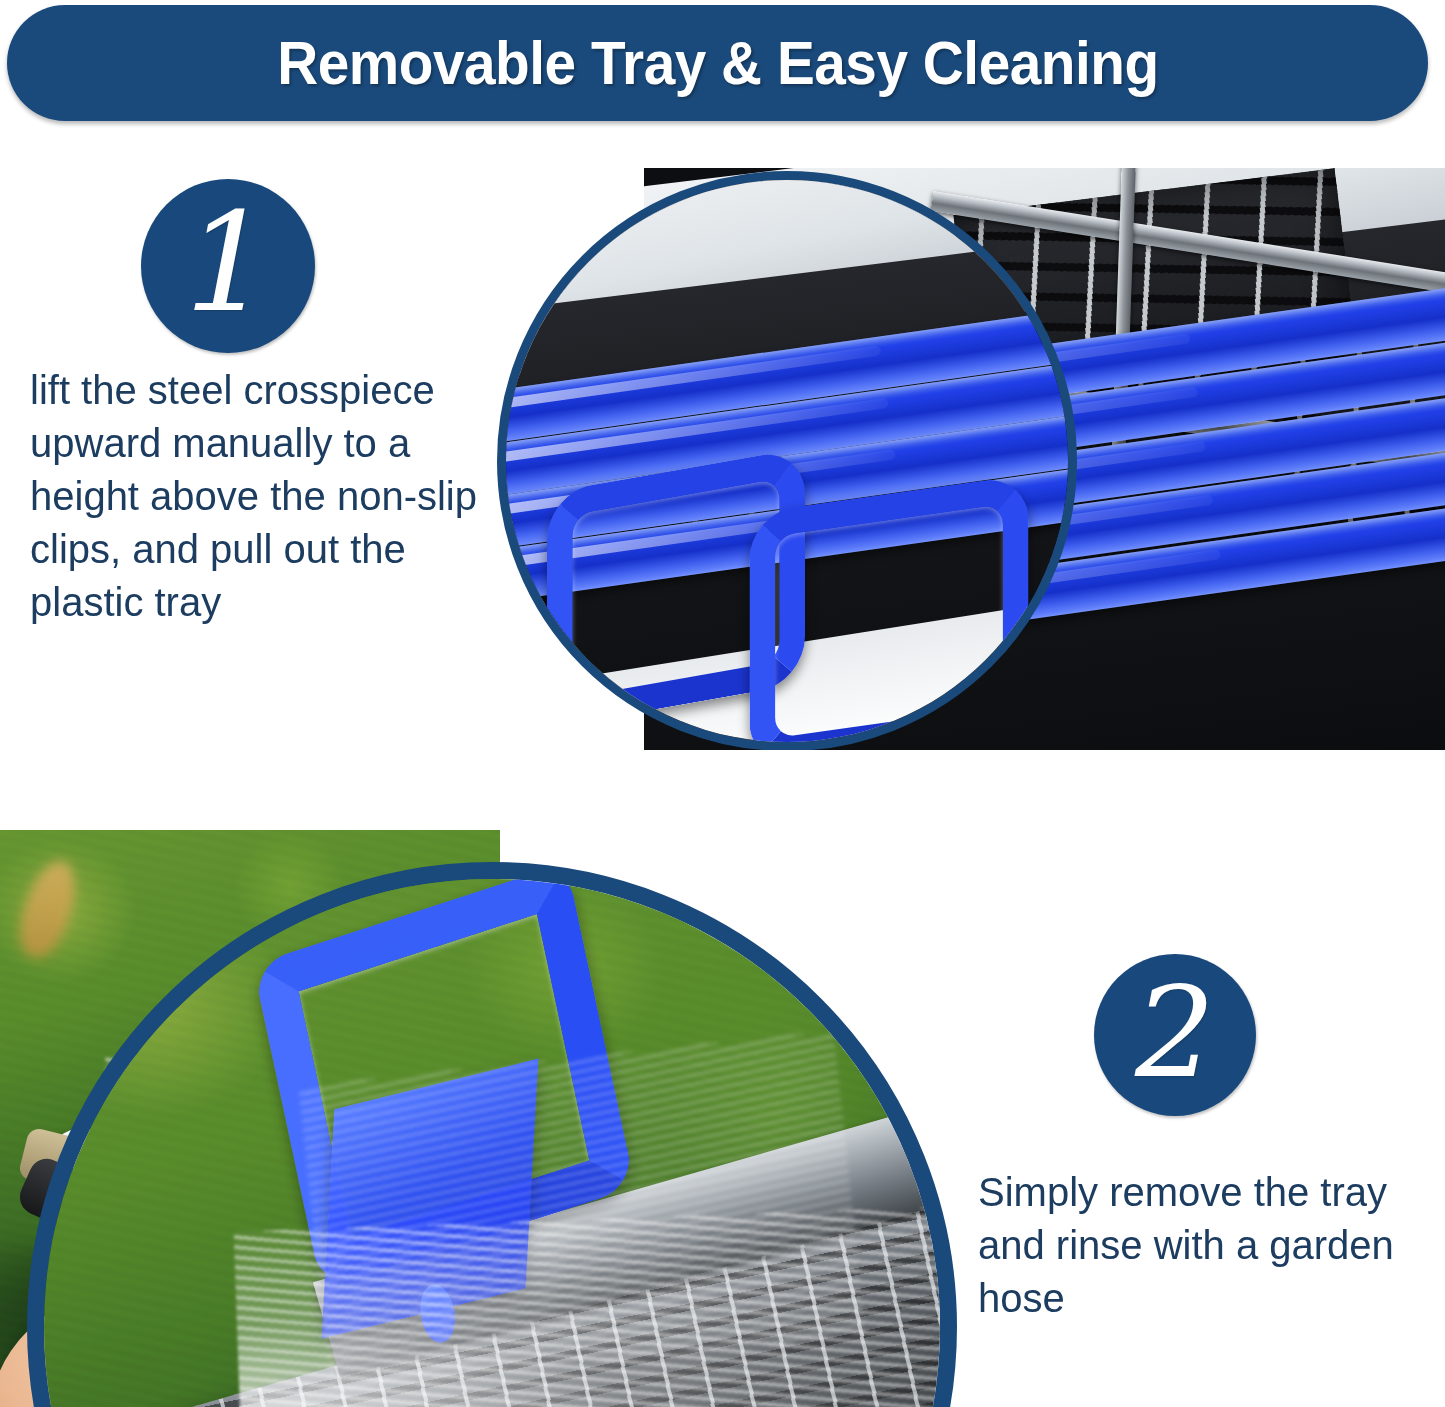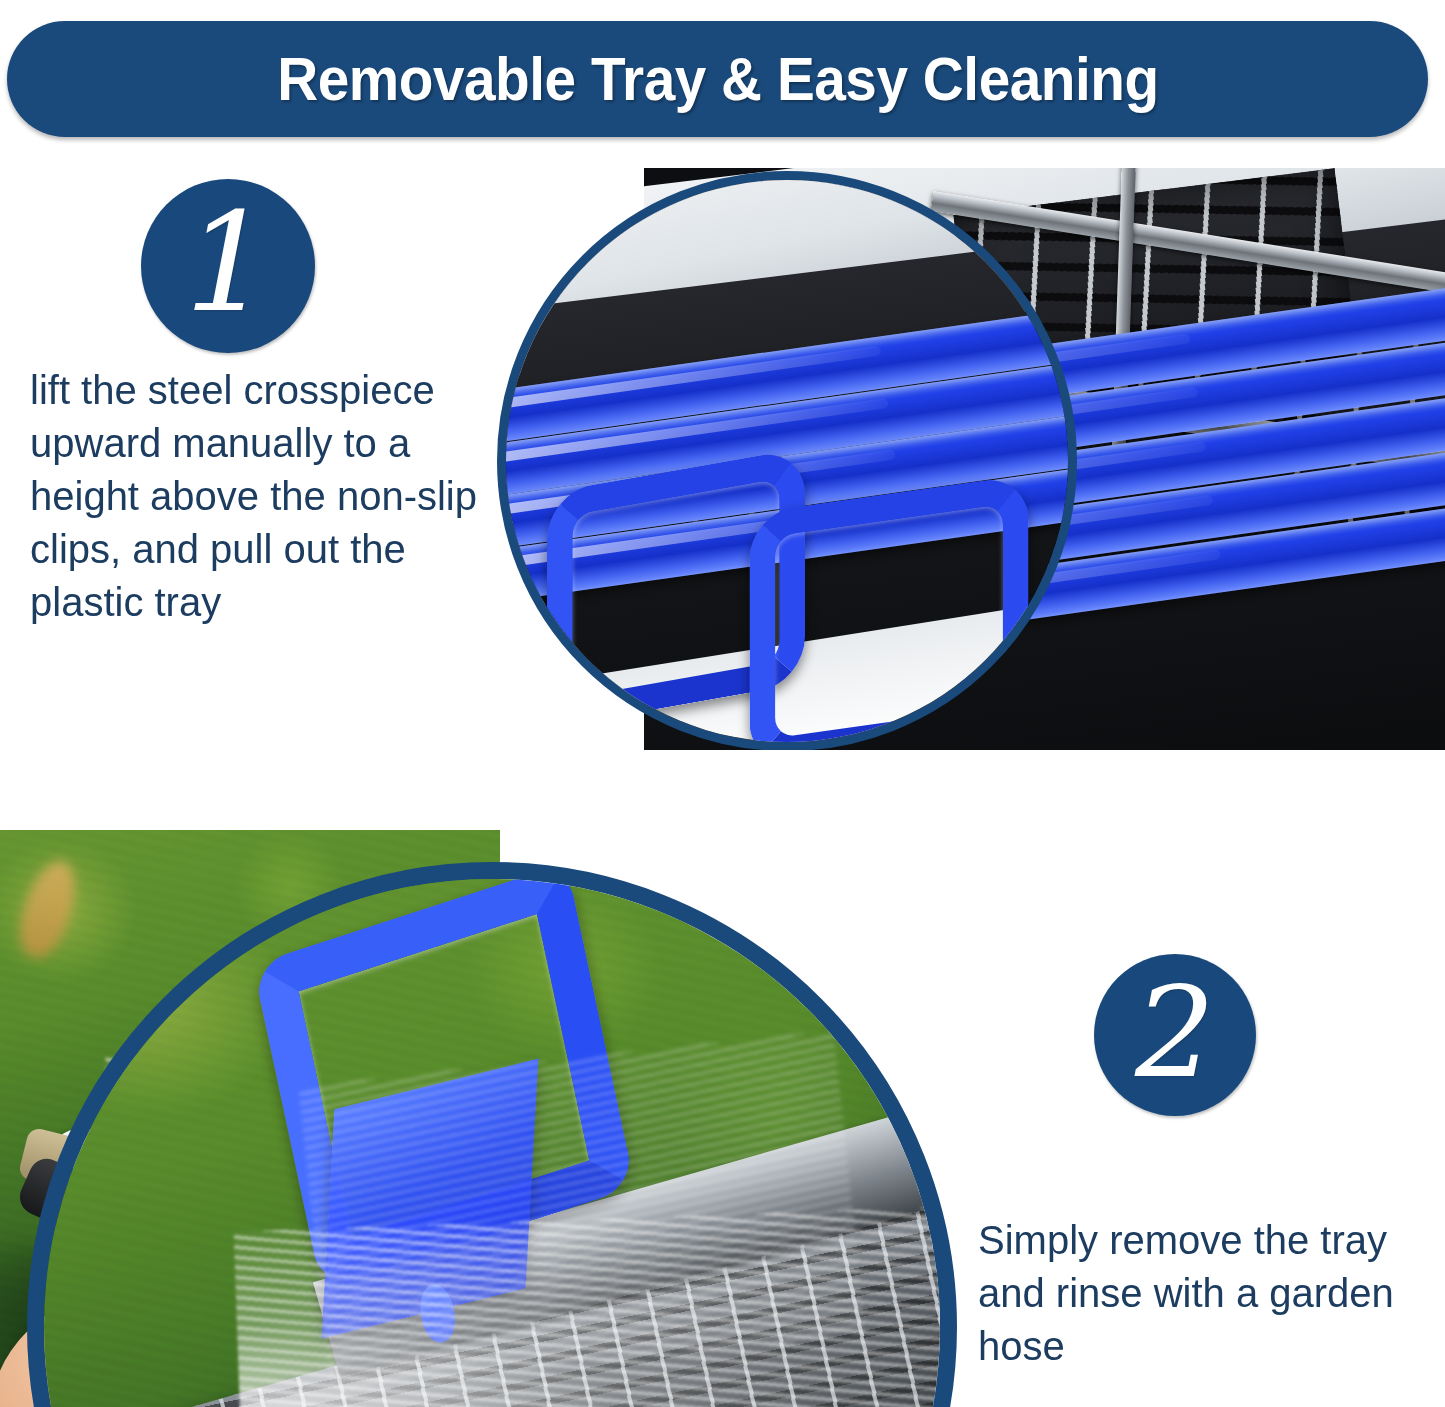--- a/index.html
+++ b/index.html
@@ -24,21 +24,20 @@
     left: 7px;
     top: 5px;
     width: 1421px;
     height: 116px;
     background: #1a4a7c;
     border-radius: 58px;
     box-shadow: 0 3px 4px rgba(0,0,0,0.28);
     display: flex;
     align-items: center;
     justify-content: center;
-    margin-top: 16px;
   }
   .header-title {
     color: #ffffff;
     font-family: "Liberation Sans", sans-serif;
     font-weight: bold;
     font-size: 61px;
     letter-spacing: -0.5px;
     transform: scaleX(0.93);
     text-shadow: 2px 2px 3px rgba(0,0,0,0.30);
     white-space: nowrap;
@@ -94,21 +93,20 @@
   }
   #text-1 {
     left: 30px;
     top: 364px;
     width: 470px;
   }
   #text-2 {
     left: 978px;
     top: 1166px;
     width: 462px;
-    margin-top: 48px;
   }
 
   
   .photo-top {
     position: absolute;
     left: 0px;
     top: 168px;
     width: 1445px;
     height: 582px;
     overflow: hidden;

